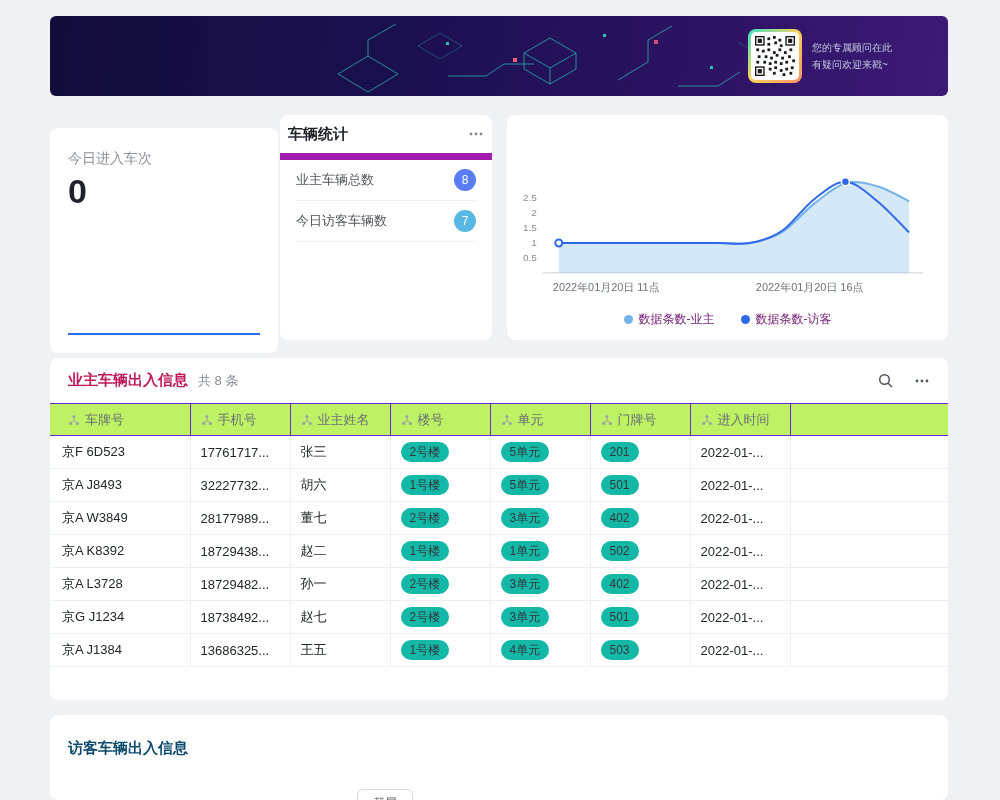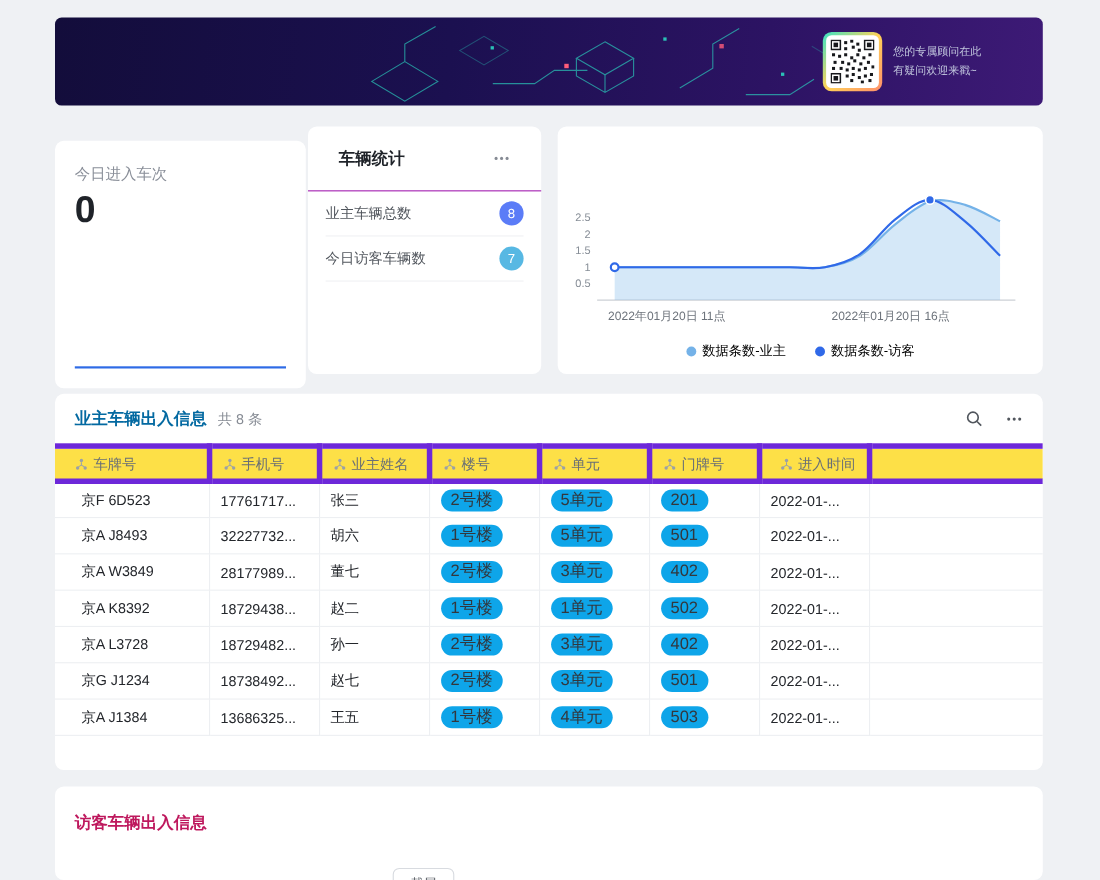--- a/index.html
+++ b/index.html
@@ -15,63 +15,63 @@
     background:linear-gradient(95deg,#130d3b 0%,#1b1050 40%,#2c1363 72%,#3d1a76 100%); }
   .banner-deco { position:absolute; right:130px; top:0; height:80px; width:520px; }
   .greeting { position:absolute; left:90px; top:50%; transform:translateY(-50%); font-size:20px; font-weight:bold; color:#fff; letter-spacing:1px; white-space:nowrap; }
   .greeting .hi { color:#ffaa2b; font-size:22px; margin-right:2px; }
   .qr-area { position:absolute; right:56px; top:50%; transform:translateY(-50%); display:flex; align-items:center; gap:10px; cursor:pointer; }
   .qr-frame { width:54px; height:54px; border-radius:8px; padding:3px; background:linear-gradient(135deg,#39e2c6,#ffd257,#ff8f6b); }
   .qr-inner { width:48px; height:48px; background:#fff; border-radius:5px; display:flex; align-items:center; justify-content:center; }
   .qr-caption { font-size:10px; color:#c2c7de; line-height:1.7; white-space:nowrap; }
   
   .card { position:absolute; background:#fff; border-radius:8px; }
-  .card-header { display:flex; align-items:center; justify-content:space-between; padding:0 28px; height:59px; border-bottom:1px solid #a21caf; }
+  .card-header { display:flex; align-items:center; justify-content:space-between; padding:0 8px; height:45px; border-bottom:7px solid #a21caf; }
   .card-title { font-size:15px; font-weight:bold; color:#1f2329; }
   .icon-btn { color:#868b94; cursor:pointer; display:inline-flex; align-items:center; }
   .head-icons { display:flex; align-items:center; gap:16px; }
   
   .card-today { left:50px; top:128px; width:228px; height:225px; }
   .card-subtitle { padding:22px 18px 0; font-size:14px; color:#8a8f99; }
   .big-number { padding:4px 18px 0; font-size:34px; font-weight:bold; color:#1f2329; }
   .flat-line { position:absolute; left:18px; right:18px; bottom:18px; height:2px; background:#2e6be6; }
   
   .card-stats { left:280px; top:115px; width:212px; height:225px; }
   .stat-row { display:flex; align-items:center; justify-content:space-between; margin:0 16px; height:41px; border-bottom:1px solid #f0f1f3; }
   .stat-label { font-size:13px; color:#51565d; }
   .stat-badge { min-width:22px; height:22px; padding:0 4px; border-radius:50%; color:#fff; font-size:12px; display:inline-flex; align-items:center; justify-content:center; }
   
   .card-chart { left:507px; top:115px; width:441px; height:225px; }
   #flow-svg { position:absolute; left:6px; top:50px; width:428px; height:140px; }
   .tick { font-size:10px; fill:#868d96; }
   .xlab { font-size:11px; fill:#6d737b; }
   #chart-legend { position:absolute; left:0; right:0; top:196px; display:flex; justify-content:center; gap:26px; }
-  .legend-item { display:inline-flex; align-items:center; gap:6px; font-size:12px; color:#000000; cursor:pointer; }
+  .legend-item { display:inline-flex; align-items:center; gap:6px; font-size:12px; color:#701a75; cursor:pointer; }
   .legend-dot { width:9px; height:9px; border-radius:50%; display:inline-block; }
   
   .card-table { left:50px; top:358px; width:898px; height:342px; overflow:hidden; }
   .table-head { display:flex; align-items:center; height:45px; padding:0 18px; }
-  .table-title { font-size:15px; font-weight:bold; color:#0369a1; }
+  .table-title { font-size:15px; font-weight:bold; color:#be185d; }
   .table-count { font-size:13px; color:#868b94; margin-left:10px; }
   .table-head .spacer { flex:1; }
   .table-head .icon-btn { margin-left:20px; }
   table { border-collapse:collapse; width:100%; table-layout:fixed; font-size:13px; color:#23262b; }
-  thead th { background:#fde047; height:32px; font-weight:normal; color:#696f76; text-align:left; padding:0 10px; border:5px solid #6d28d9; white-space:nowrap; overflow:hidden; }
+  thead th { background:#bef264; height:32px; font-weight:normal; color:#696f76; text-align:left; padding:0 10px; border:1px solid #6d28d9; white-space:nowrap; overflow:hidden; }
   thead th:first-child { padding-left:18px; border-left:none; }
   thead th:last-child { border-right:none; }
   tbody td { height:33px; padding:0 10px; border:1px solid #edeff2; white-space:nowrap; overflow:hidden; }
-  tbody td:first-child { padding-left:24px; border-left:none; }
+  tbody td:first-child { padding-left:12px; border-left:none; }
   tbody td:last-child { border-right:none; }
   .fld { width:12px; height:12px; margin-right:5px; vertical-align:-2px; }
   .fld circle { fill:#9aa0a8; }
   .fld path { stroke:#9aa0a8; fill:none; }
-  .tag { display:inline-block; background:#0ea5e9; color:#33373d; border-radius:10px; padding:2px 9px; font-size:15px; line-height:16px; }
+  .tag { display:inline-block; background:#14b8a6; color:#33373d; border-radius:10px; padding:2px 9px; font-size:12px; line-height:16px; }
   
   .card-visitor { left:50px; top:715px; width:898px; height:85px; overflow:hidden; }
-  .visitor-title { padding:24px 18px 0; font-size:15px; font-weight:bold; color:#be185d; }
+  .visitor-title { padding:24px 18px 0; font-size:15px; font-weight:bold; color:#0c4a6e; }
   
   .peek-button { position:absolute; left:357px; top:789px; width:56px; height:30px; background:#fff; border:1px solid #d8dbe0; border-radius:6px; display:flex; justify-content:center; padding-top:5px; font-size:12px; color:#51565d; z-index:5; cursor:pointer; }
 </style>
 </head>
 <body>
 
 <div class="banner">
   <svg class="banner-deco" viewBox="0 0 520 80" fill="none">
     <g stroke="#2bd4c0" stroke-width="1" opacity="0.65">
       <path d="M40 58 l30 -18 30 18 -30 18 z"></path>
@@ -267,21 +267,21 @@
               <circle cx="3" cy="11" r="1.8"></circle>
               <circle cx="11" cy="11" r="1.8"></circle>
               <path d="M7 4.8V8M7 8l-3.2 1.8M7 8l3.2 1.8" stroke-width="1.1"></path>
             </svg><span>单元</span></th>
           <th style="width: 100px;"><svg class="fld" viewBox="0 0 14 14">
               <circle cx="7" cy="3" r="1.8"></circle>
               <circle cx="3" cy="11" r="1.8"></circle>
               <circle cx="11" cy="11" r="1.8"></circle>
               <path d="M7 4.8V8M7 8l-3.2 1.8M7 8l3.2 1.8" stroke-width="1.1"></path>
             </svg><span>门牌号</span></th>
-          <th style="width: 100px; text-align: right;"><svg class="fld" viewBox="0 0 14 14">
+          <th style="width: 100px;"><svg class="fld" viewBox="0 0 14 14">
               <circle cx="7" cy="3" r="1.8"></circle>
               <circle cx="3" cy="11" r="1.8"></circle>
               <circle cx="11" cy="11" r="1.8"></circle>
               <path d="M7 4.8V8M7 8l-3.2 1.8M7 8l3.2 1.8" stroke-width="1.1"></path>
             </svg><span>进入时间</span></th>
           <th></th>
         </tr>
       </thead>
     <tbody id="owner-tbody">
         <tr>

